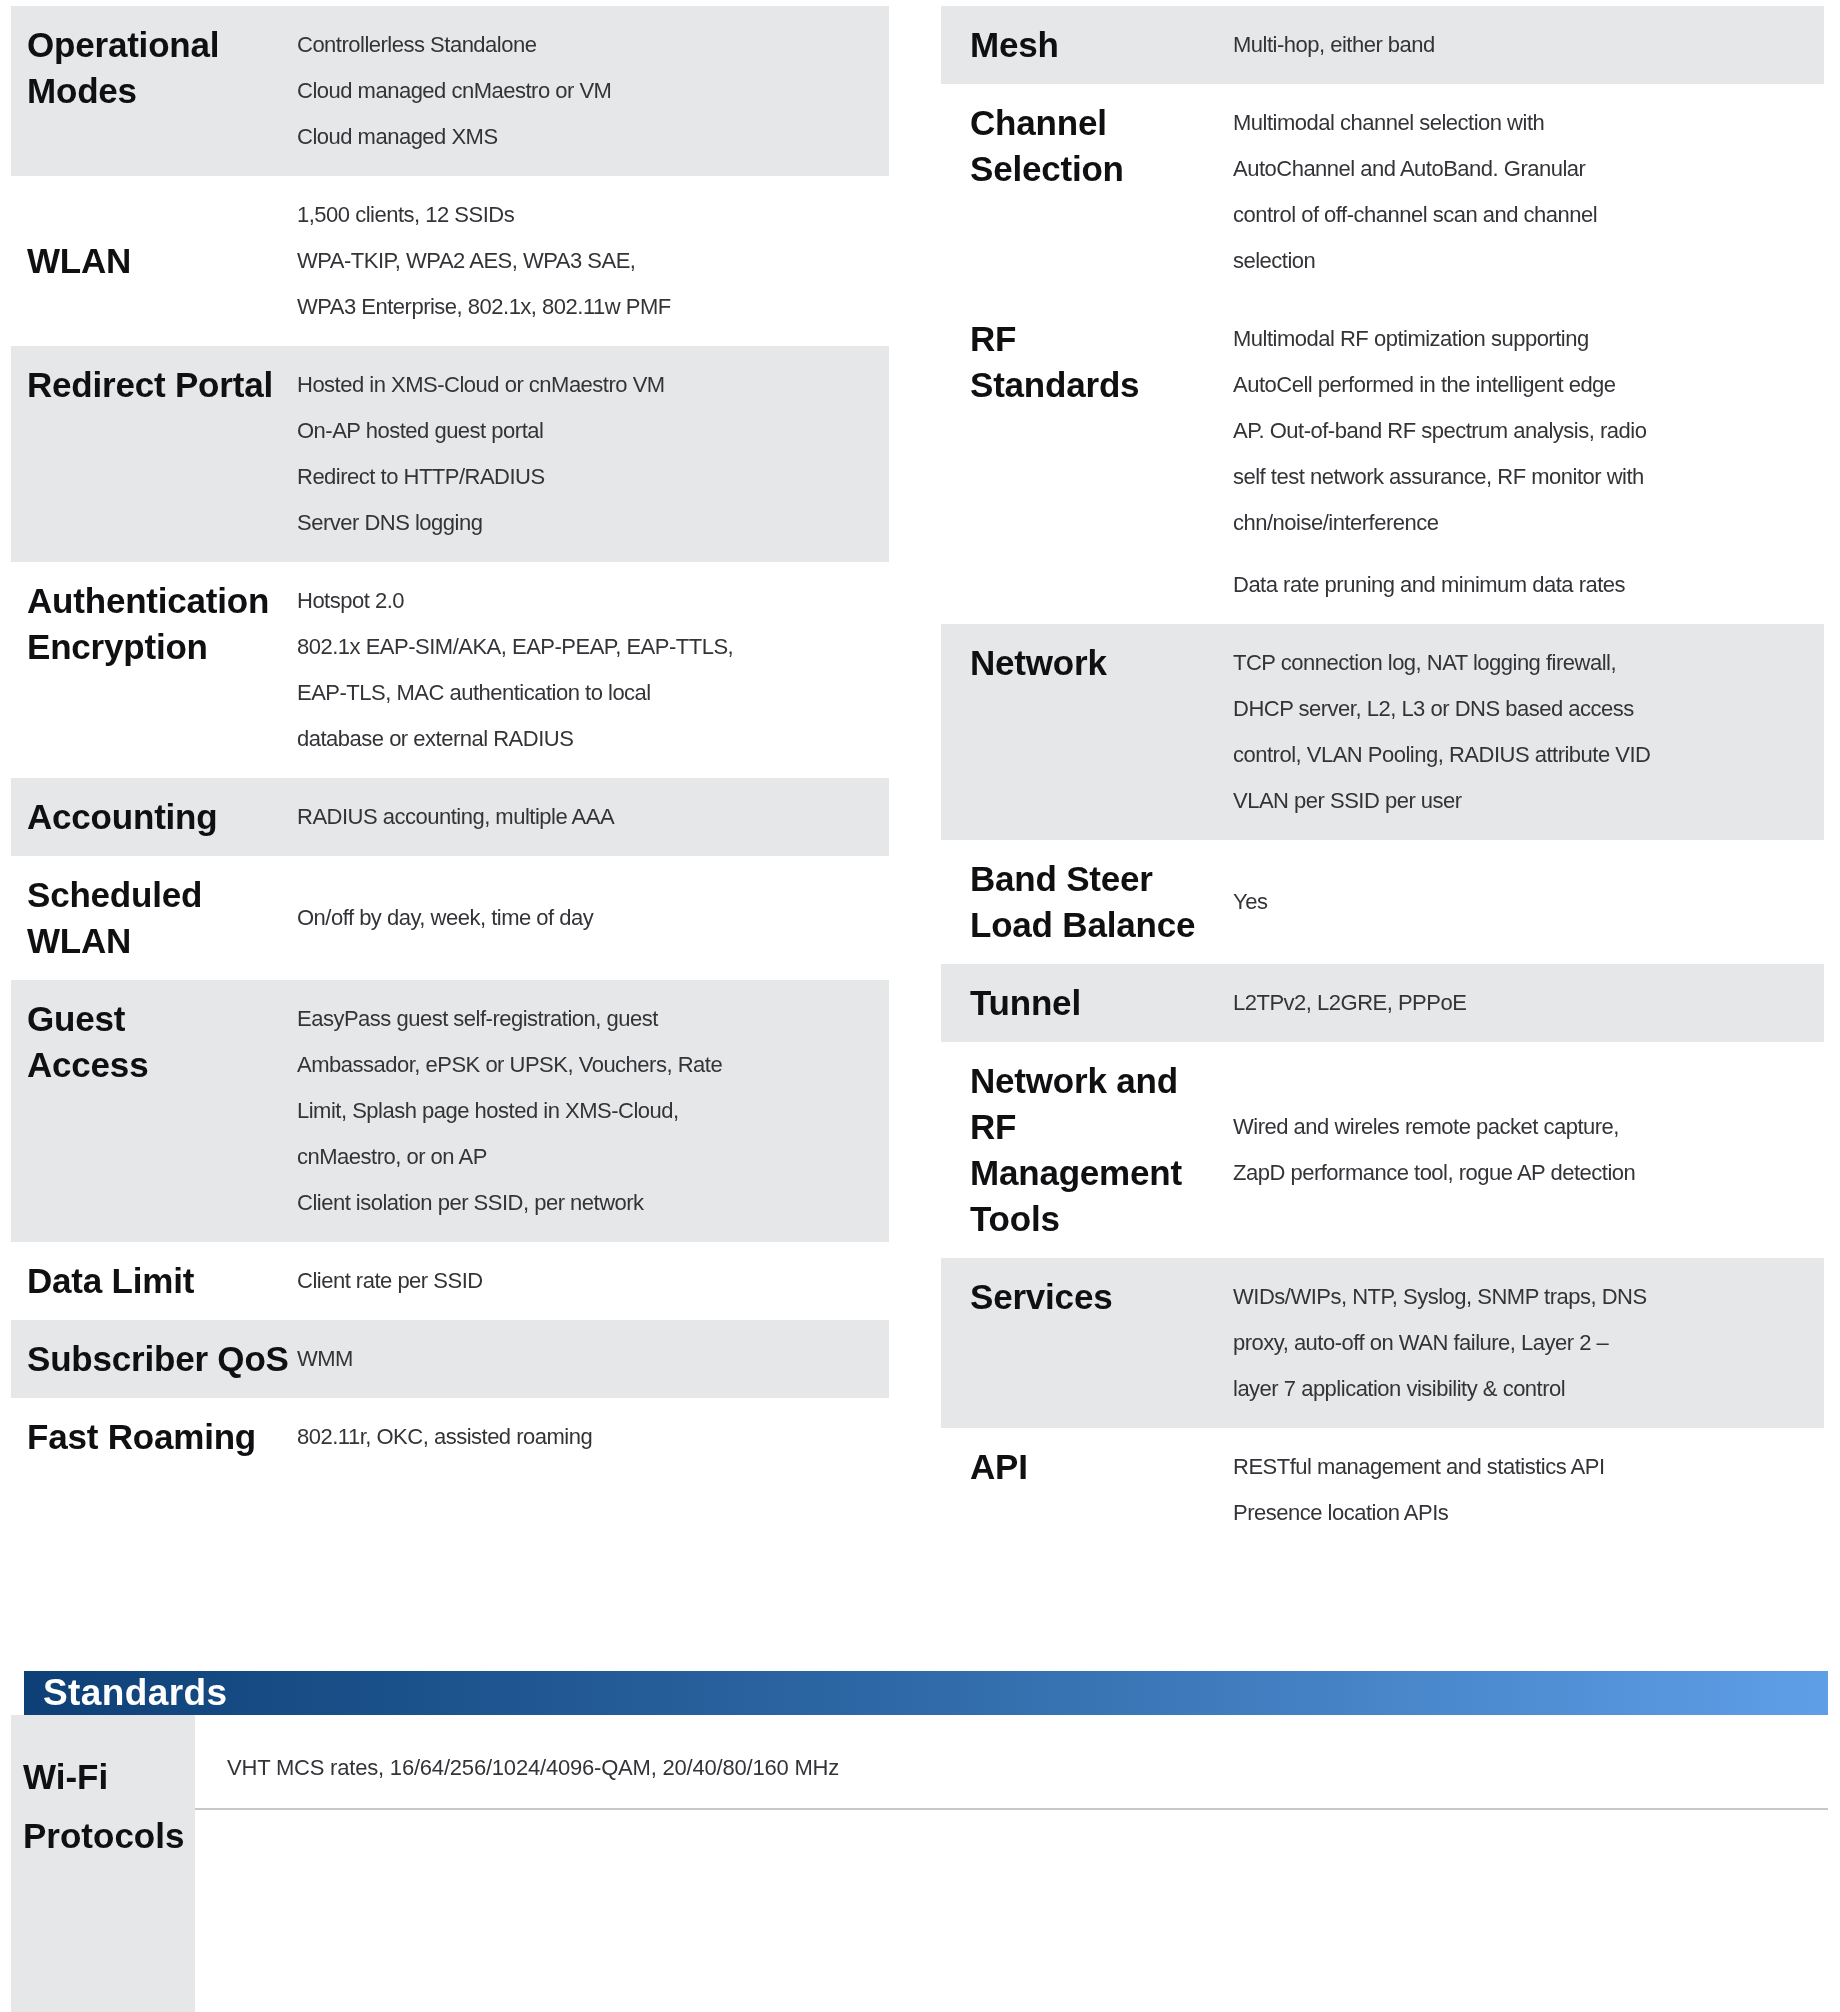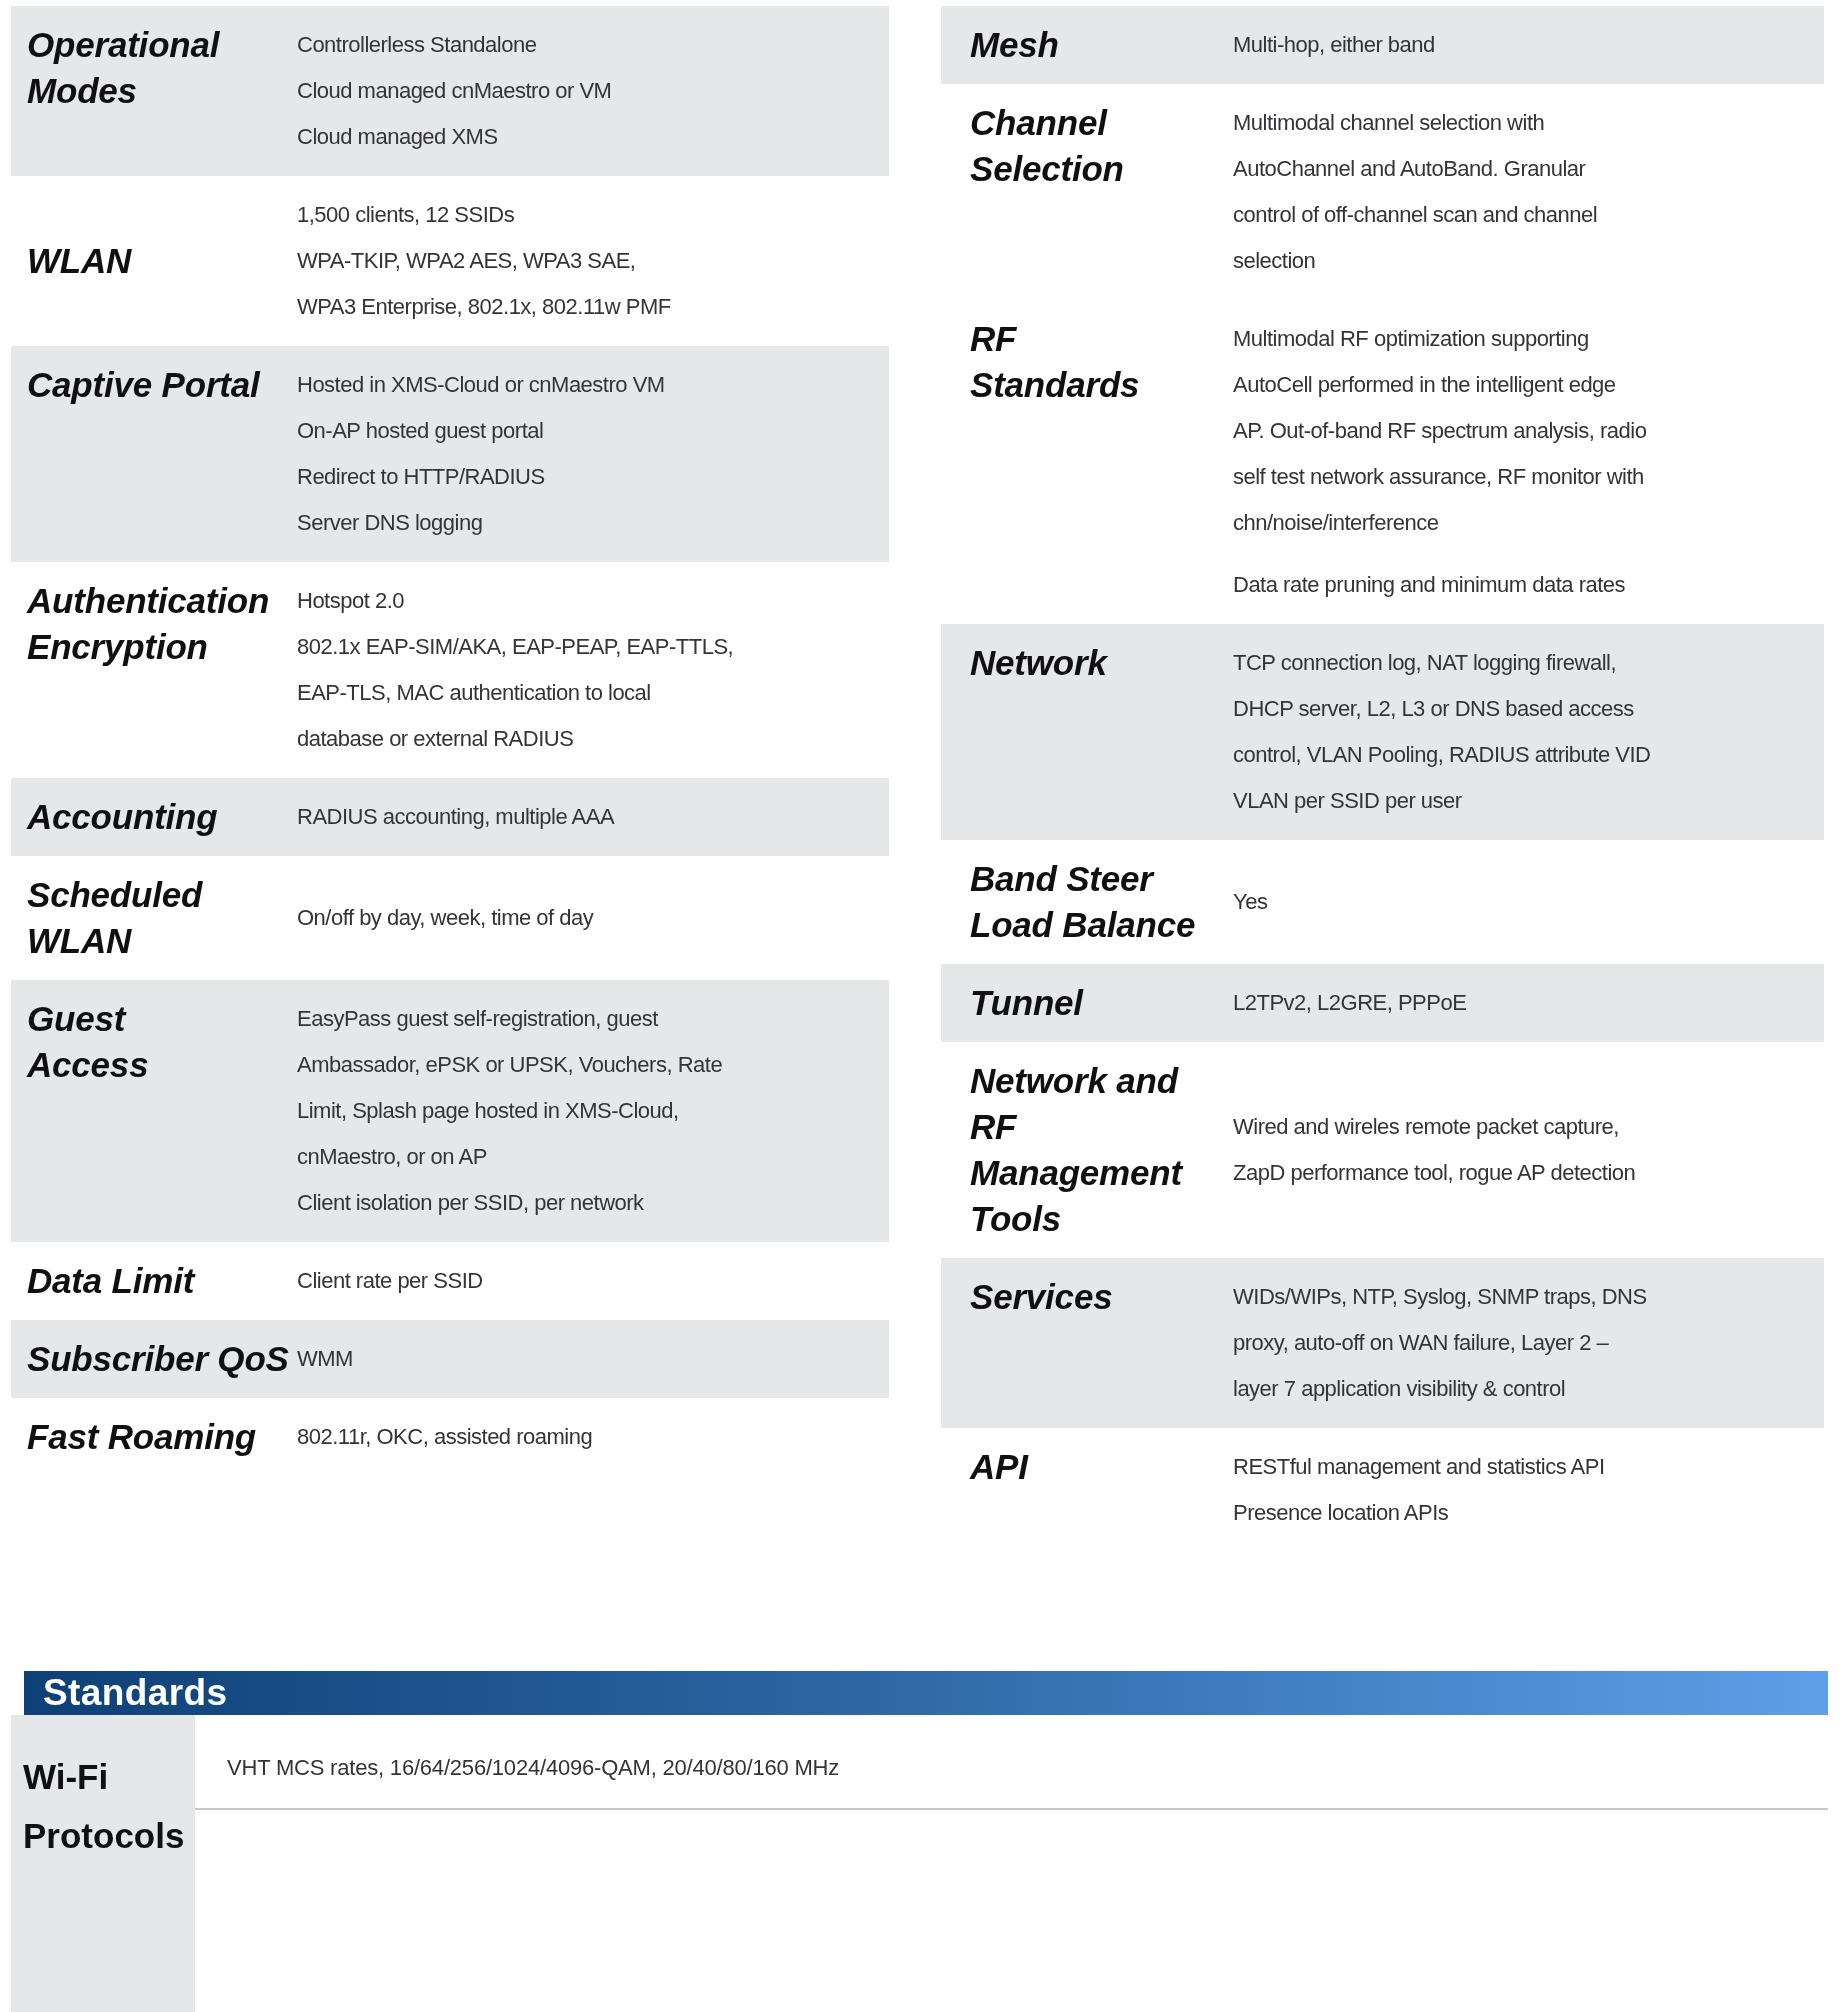--- a/index.html
+++ b/index.html
@@ -15,21 +15,21 @@
   .spec-col{display:flex;flex-direction:column;}
   .col-left{width:878px;}
   .col-right{width:883px;}
   .row{display:flex;padding:16px 0;box-sizing:border-box;}
   .row.gray{background:#e6e7e8;}
   .row.top{align-items:flex-start;}
   .row.center{align-items:center;}
   .cell-label{
     flex:0 0 auto;box-sizing:border-box;
     font-weight:700;font-size:35px;line-height:46px;color:#101012;
-    white-space:pre-line;letter-spacing:-0.2px;font-style:italic;
+    white-space:pre-line;letter-spacing:-0.2px;
   }
   .col-left .cell-label{width:286px;padding-left:16px;}
   .col-right .cell-label{width:292px;padding-left:29px;}
   .cell-value{flex:1 1 auto;padding-right:11px;}
   .para{
     font-size:22px;line-height:46px;color:#343438;
     white-space:pre-line;letter-spacing:-0.5px;
   }
   .para.extra{margin-top:16px;}
 
@@ -70,21 +70,21 @@
         </div>
         <div class="row center">
           <div class="cell-label">WLAN</div>
           <div class="cell-value">
             <div class="para">1,500 clients, 12 SSIDs
 WPA-TKIP, WPA2 AES, WPA3 SAE,
 WPA3 Enterprise, 802.1x, 802.11w PMF</div>
           </div>
         </div>
         <div class="row gray top">
-          <div class="cell-label">Captive Portal</div>
+          <div class="cell-label">Redirect Portal</div>
           <div class="cell-value">
             <div class="para">Hosted in XMS-Cloud or cnMaestro VM
 On-AP hosted guest portal
 Redirect to HTTP/RADIUS
 Server DNS logging</div>
           </div>
         </div>
         <div class="row top">
           <div class="cell-label">Authentication
 Encryption</div>

